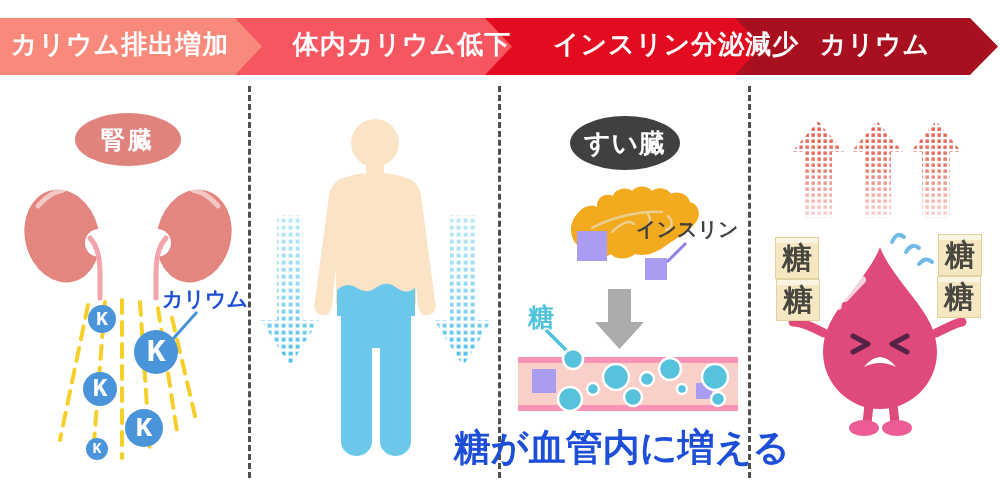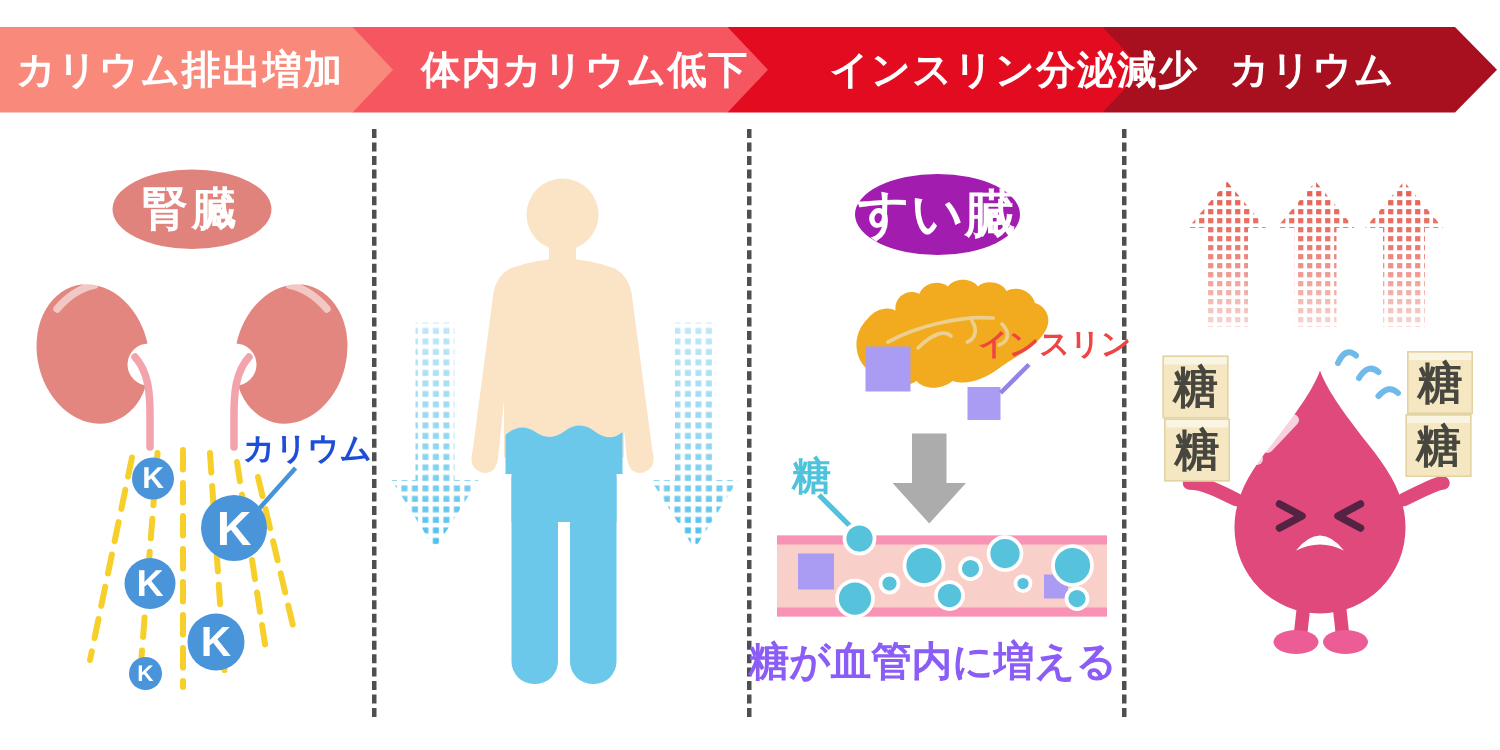--- a/index.html
+++ b/index.html
@@ -1,17 +1,17 @@
 <!DOCTYPE html>
 <html><head>
 <meta charset="utf-8">
 <style>
   html,body{margin:0;padding:0;background:#fff;}
   .stage{position:relative;width:1000px;height:500px;background:#ffffff;overflow:hidden;
-         font-family:Liberation Sans, sans-serif;}
+         font-family:Liberation Mono, monospace;}
   .stage svg{position:absolute;left:0;top:0;}
   .txt{position:absolute;white-space:nowrap;font-weight:bold;}
   .banner-label{top:18px;height:57px;line-height:57px;color:#fff;font-size:26px;
                 letter-spacing:1px;transform:translateX(-50%);}
   .badge{position:absolute;border-radius:50%;color:#fff;font-weight:bold;
          display:flex;align-items:center;justify-content:center;}
   .k-circle{position:absolute;background:#4A94DA;border-radius:50%;color:#fff;
             font-weight:bold;display:flex;align-items:center;justify-content:center;}
   .sep{position:absolute;top:86px;height:392px;width:0;border-left:3px dashed #4F4F4F;}
   .block{position:absolute;width:44px;height:42px;background:#F4E7C2;
@@ -150,35 +150,35 @@
         <path d="M 919,264 Q 926,256 932,262"></path>
       </g>
     </g>
   </svg>
 
   <div class="sep" style="left:248px"></div>
   <div class="sep" style="left:498px"></div>
   <div class="sep" style="left:748px"></div>
 
   <div class="txt banner-label" style="left:120px">カリウム排出増加</div>
-  <div class="txt banner-label" style="left:390px">体内カリウム低下</div>
+  <div class="txt banner-label" style="left:402px">体内カリウム低下</div>
   <div class="txt banner-label" style="left:676px">インスリン分泌減少</div>
   <div class="txt banner-label" style="left:875px">カリウム</div>
 
-  <div class="badge" style="left:75px;top:113px;width:106px;height:53px;background:#E0837D;font-size:30px;letter-spacing:3px">腎臓</div>
+  <div class="badge" style="left:75px;top:113px;width:106px;height:53px;background:#E0837D;font-size:24px;letter-spacing:3px">腎臓</div>
   <div class="txt" style="left:162px;top:285px;font-size:21px;color:#1d4ed8">カリウム</div>
   <div class="k-circle" style="left:88px;top:305px;width:28px;height:28px;font-size:20px">K</div>
   <div class="k-circle" style="left:134px;top:330px;width:44px;height:44px;font-size:32px">K</div>
   <div class="k-circle" style="left:83px;top:372px;width:34px;height:34px;font-size:25px">K</div>
   <div class="k-circle" style="left:125px;top:409px;width:38px;height:38px;font-size:28px">K</div>
   <div class="k-circle" style="left:86px;top:438px;width:22px;height:22px;font-size:15px">K</div>
 
-  <div class="badge" style="left:570px;top:116px;width:110px;height:54px;background:#a21caf;font-size:34px;letter-spacing:1px">すい臓</div>
-  <div class="txt" style="left:652px;top:216px;font-size:20px;color:#ef4444">インスリン</div>
+  <div class="badge" style="left:570px;top:116px;width:110px;height:54px;background:#404040;font-size:26px;letter-spacing:1px">すい臓</div>
+  <div class="txt" style="left:636px;top:216px;font-size:20px;color:#404040">インスリン</div>
   <div class="txt" style="left:528px;top:300px;font-size:26px;color:#4FC3DC">糖</div>
-  <div class="txt" style="left:622px;top:423px;font-size:27px;color:#8b5cf6;transform:translateX(-50%)">糖が血管内に増える</div>
+  <div class="txt" style="left:622px;top:423px;font-size:37px;color:#1d4ed8;transform:translateX(-50%)">糖が血管内に増える</div>
 
   <div class="block" style="left:775px;top:237px">糖</div>
   <div class="block" style="left:776px;top:279px">糖</div>
   <div class="block" style="left:938px;top:234px">糖</div>
   <div class="block" style="left:937px;top:276px">糖</div>
 
 </div>
 
 </body></html>

